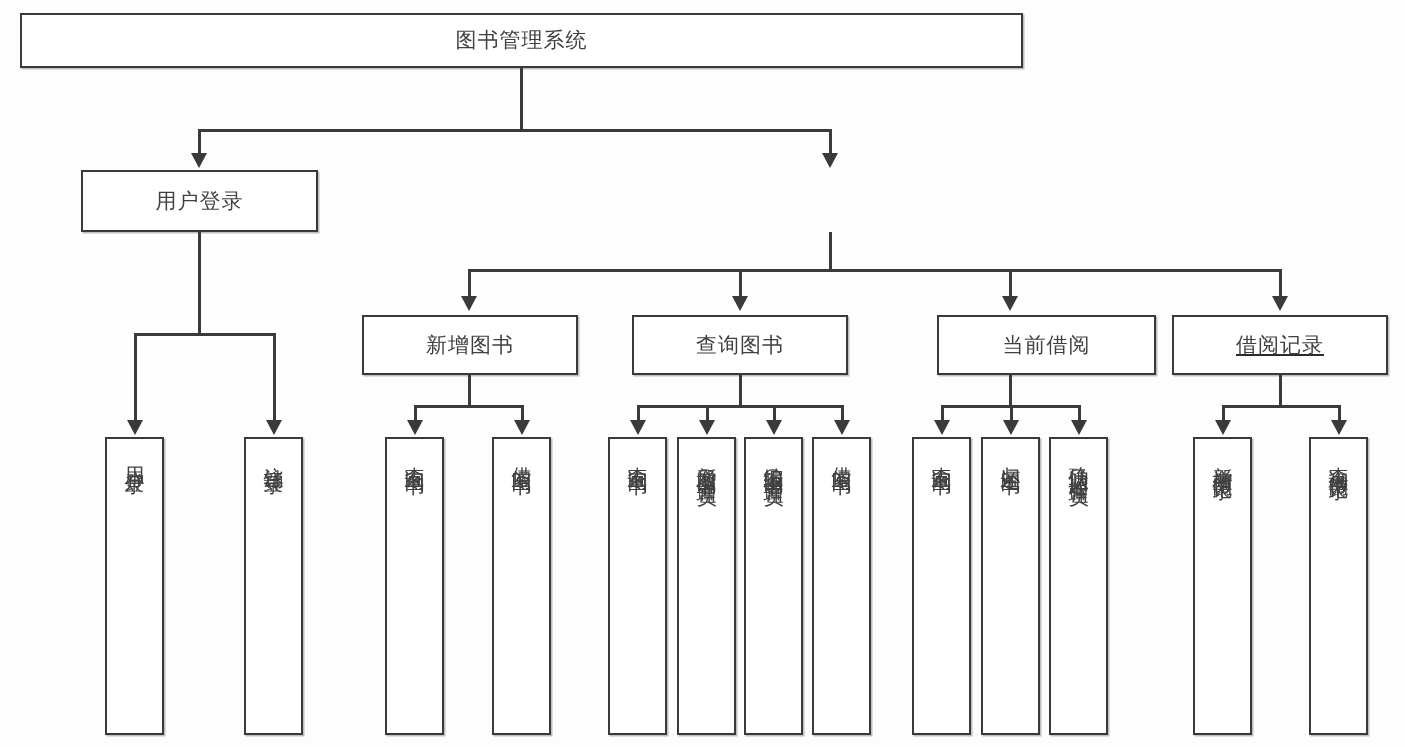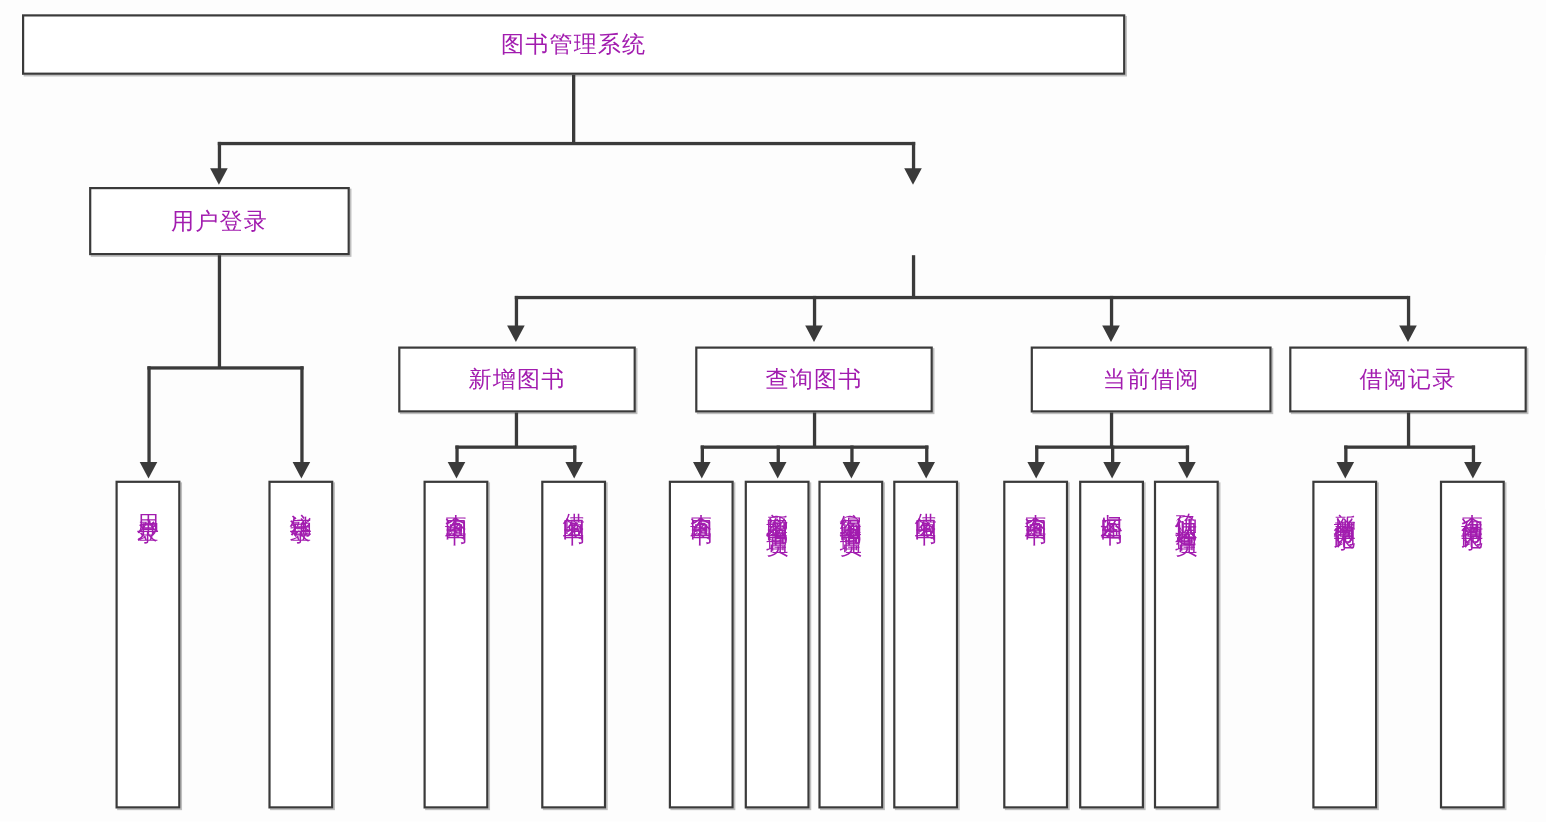--- a/index.html
+++ b/index.html
@@ -25,21 +25,21 @@
     display: flex;
     align-items: center;
     justify-content: center;
     color: #2b2b2b;
   }
   .node .label {
     font-size: 21px;
     line-height: 1.25;
     letter-spacing: 1px;
     white-space: nowrap;
-    color: #a21caf;
+    color: #404040;
   }
   
   .node.vertical {
     align-items: flex-start;
     justify-content: center;
     padding-top: 12px;
   }
   .node.vertical .label {
     writing-mode: vertical-rl;
     text-orientation: upright;
@@ -115,21 +115,21 @@
 
   <div class="node" style="left:362px; top:315px; width:216px; height:60px;">
     <span class="label">新增图书</span>
   </div>
   <div class="node" style="left:632px; top:315px; width:216px; height:60px;">
     <span class="label">查询图书</span>
   </div>
   <div class="node" style="left:901px; top:315px; width:219px; height:60px;margin-left:36px;">
     <span class="label">当前借阅</span>
   </div>
-  <div class="node" style="left:1172px; top:315px; width:216px; height:60px;">
+  <div class="node" style="left:1172px; top:315px; width:216px; height:60px;text-decoration:underline;">
     <span class="label">借阅记录</span>
   </div>
 
   <div class="vline" style="left:468px; top:375px; height:32px;"></div>
   <div class="hline" style="left:414px; top:405px; width:110px;"></div>
   <div class="vline" style="left:414px; top:405px; height:16px;"></div>
   <div class="arrow" style="left:407px; top:420px;"></div>
   <div class="vline" style="left:521px; top:405px; height:16px;"></div>
   <div class="arrow" style="left:514px; top:420px;"></div>
 

